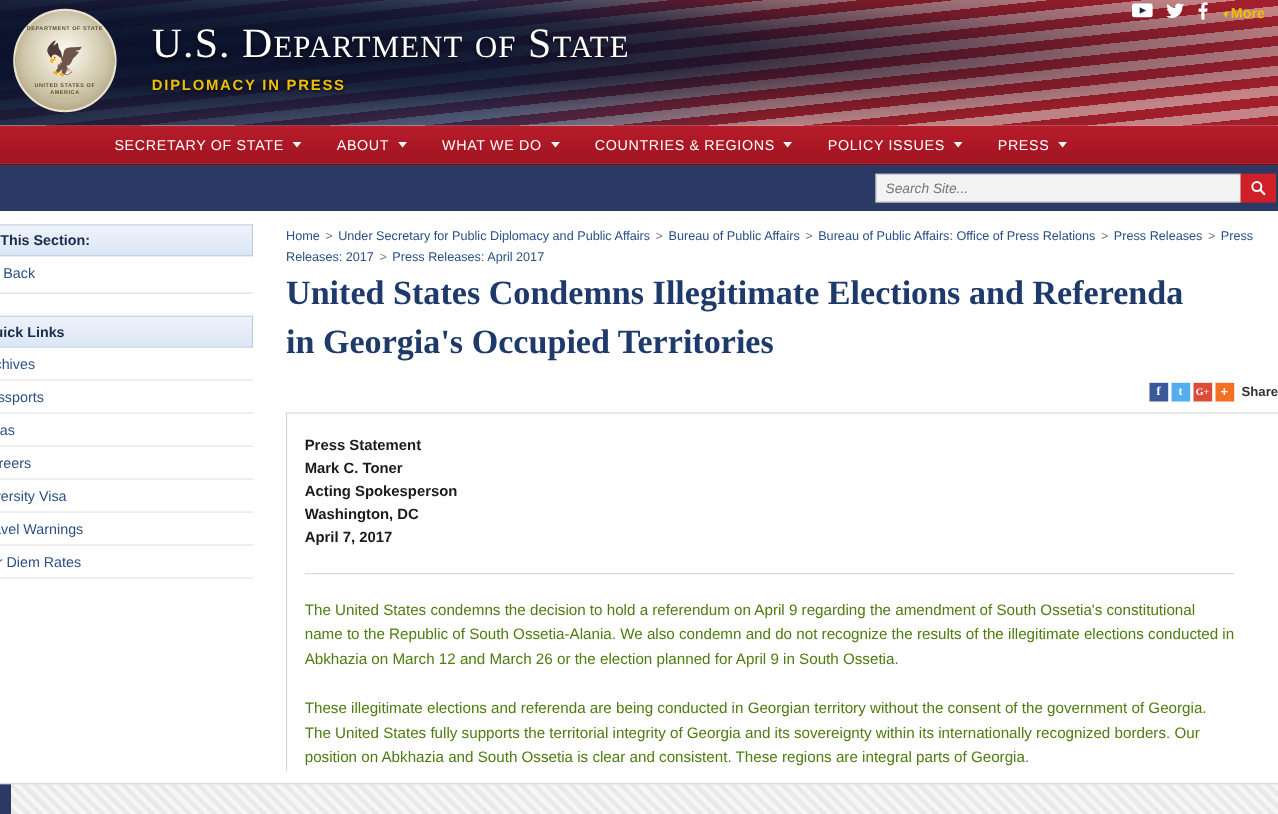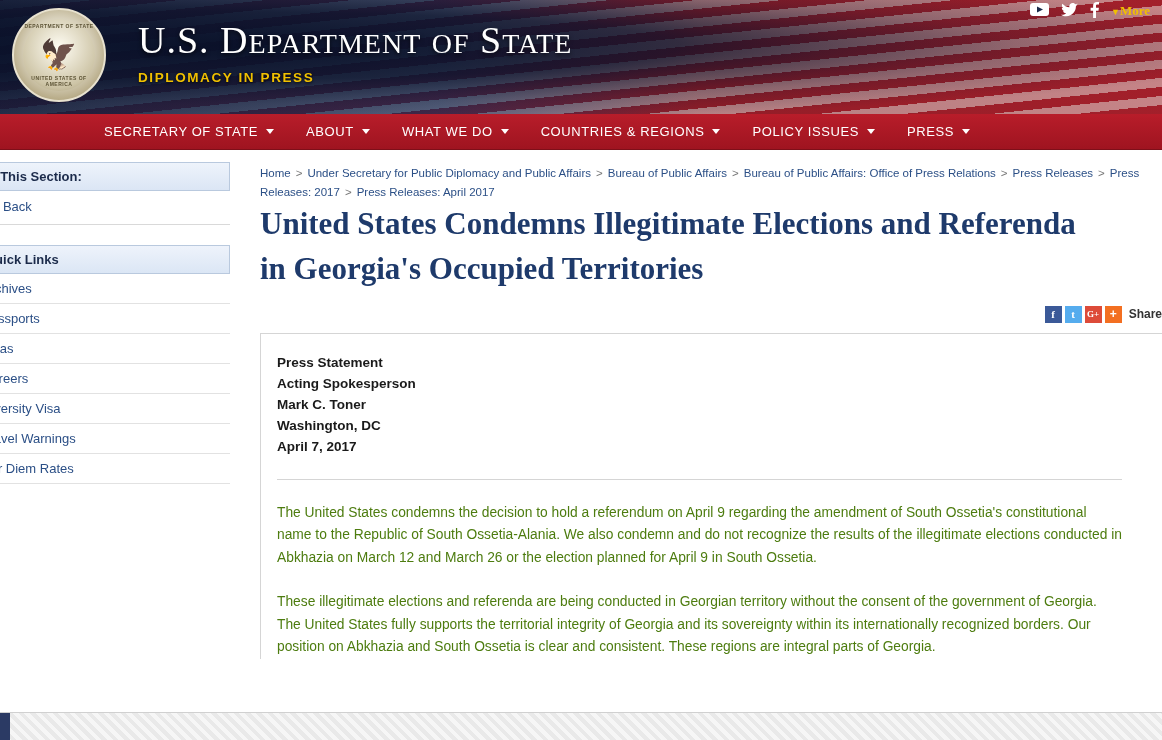--- a/index.html
+++ b/index.html
@@ -70,21 +70,20 @@
     font-size: 13.5px;
     font-weight: bold;
     letter-spacing: 1.6px;
     text-shadow: 0 1px 3px rgba(0,0,0,.8);
   }
 
   .social {
     position: absolute; right: 12px; top: 0px; z-index: 4;
     display: flex; align-items: center; gap: 12px;
     height: 22px;
-    font-family: Liberation Serif, serif;
   }
   .social .si { color: #ffffff; font-size: 15px; line-height: 1; }
   .social .more { color: #f0c000; font-size: 13px; font-weight: bold; }
 
   
   .navbar {
     height: 36px;
     background: linear-gradient(#b81d2a, #9f1420);
     display: flex; align-items: stretch;
     padding-left: 88px;
@@ -309,20 +308,31 @@
     <div class="navitem">
       <span>POLICY ISSUES</span>
       <span class="caret"></span>
     </div>
     <div class="navitem">
       <span>PRESS</span>
       <span class="caret"></span>
     </div>
   </div>
 
+  <div class="searchrow">
+    <div class="searchwrap">
+      <input type="text" placeholder="Search Site..." style="">
+      <div class="searchbtn">
+        <svg width="14" height="14" viewBox="0 0 14 14">
+          <circle cx="5.6" cy="5.6" r="4.1" fill="none" stroke="#ffffff" stroke-width="1.8"></circle>
+          <line x1="8.8" y1="8.8" x2="13" y2="13" stroke="#ffffff" stroke-width="2"></line>
+        </svg>
+      </div>
+    </div>
+  </div>
 
   <div class="content">
 
     <div class="sidebar">
       <div class="side-head">In This Section:</div>
       <div class="side-sub">Go Back</div>
 
       <div class="side-head ql">Quick Links</div>
       <ul class="side-list">
         <li>Archives</li>
@@ -347,22 +357,22 @@
         <span class="sbtn fb">f</span>
         <span class="sbtn tw">t</span>
         <span class="sbtn gp">G+</span>
         <span class="sbtn plus">+</span>
         <span class="stext">Share</span>
       </div>
 
       <div class="article">
         <div class="meta">
           <div>Press Statement</div>
+          <div>Mark C. Toner</div>
           <div>Acting Spokesperson</div>
-          <div>Mark C. Toner</div>
           <div>Washington, DC</div>
           <div>April 7, 2017</div>
         </div>
         <hr class="meta-rule">
         <p class="body-p">The United States condemns the decision to hold a referendum on April 9 regarding the amendment of South Ossetia's constitutional name to the Republic of South Ossetia-Alania. We also condemn and do not recognize the results of the illegitimate elections conducted in Abkhazia on March 12 and March 26 or the election planned for April 9 in South Ossetia.</p>
         <p class="body-p">These illegitimate elections and referenda are being conducted in Georgian territory without the consent of the government of Georgia. The United States fully supports the territorial integrity of Georgia and its sovereignty within its internationally recognized borders. Our position on Abkhazia and South Ossetia is clear and consistent. These regions are integral parts of Georgia.</p>
       </div>
 
     </div>
   </div>

